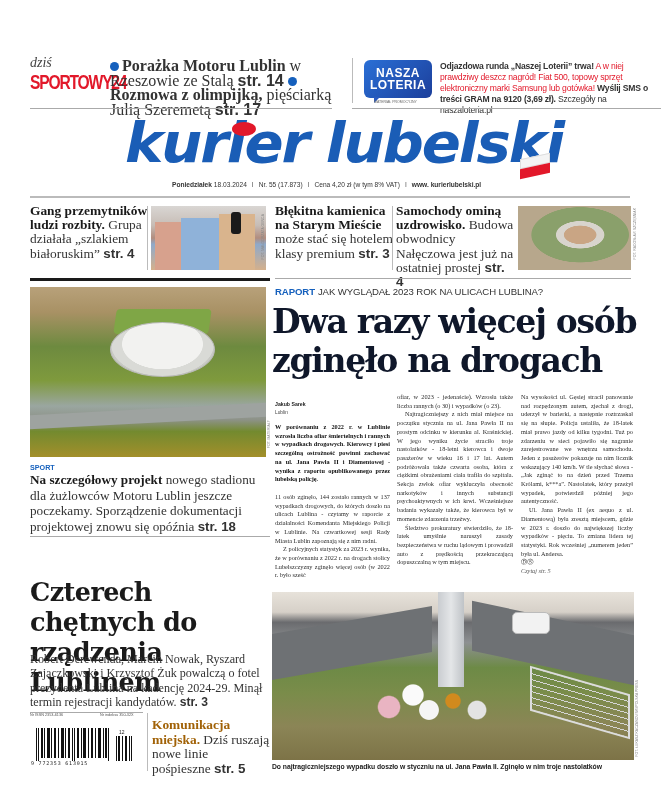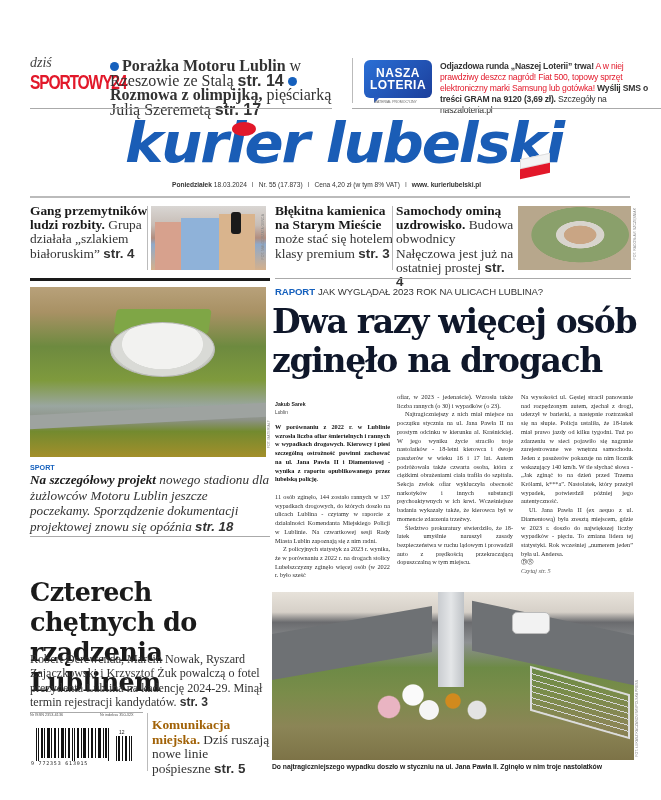--- a/index.html
+++ b/index.html
@@ -48,21 +48,21 @@
   .photo-credit { font-family: "Liberation Sans", sans-serif; font-size: 3.5px; color: #888; writing-mode: vertical-rl; transform: rotate(180deg); }
   .row-rule-dark { left: 30px; top: 278px; width: 240px; height: 3px; background: #1a1a1a; }
   .row-rule-light { left: 275px; top: 278px; width: 356px; height: 1px; background: #aaa; }
 
   
   #img-stadium { left: 30px; top: 287px; width: 236px; height: 170px; background: linear-gradient(180deg,#b8a17a 0%,#a89164 15%,#6d8a3f 35%,#7f9a3d 55%,#9aa6a0 70%,#8d9288 78%,#738a2f 85%,#a38f2a 100%); overflow: hidden; }
   #stadium-bowl { left: 80px; top: 35px; width: 105px; height: 55px; border-radius: 50%; background: radial-gradient(ellipse at 50% 40%, #f2f2f0 0 55%, #d9dad6 56% 70%, #c8c9c4 71%); border: 1px solid #bbb; }
   #stadium-roof-grass { left: 85px; top: 22px; width: 95px; height: 25px; background: #7fa646; border-radius: 4px; transform: skewX(-8deg); }
   #stadium-road { left: 0px; top: 122px; width: 236px; height: 14px; background: #9ea3a0; transform: skewY(-3deg); }
   #sport-label { left: 30px; top: 463px; font-family: "Liberation Sans", sans-serif; font-weight: bold; font-size: 7.2px; color: #1560bd; }
-  #sport-text { left: 30px; top: 472px; width: 240px; font-family: "Liberation Serif", serif; font-size: 13.2px; line-height: 15.7px; color: #333; font-style: italic; }
+  #sport-text { left: 30px; top: 472px; width: 240px; font-family: "Liberation Serif", serif; font-size: 13.2px; line-height: 15.7px; color: #333; }
   #sport-text .hl { font-weight: bold; color: #1a1a1a; }
   .sport-rule { left: 30px; top: 536px; width: 240px; height: 1px; background: #aaa; }
 
   #election-head { left: 30px; top: 545px; width: 240px; font-family: "DejaVu Serif", serif; font-weight: bold; font-size: 25.5px; line-height: 30px; color: #1a1a1a; letter-spacing: -0.6px; margin-top: 32px; }
   #election-text { left: 30px; top: 652px; width: 240px; font-family: "Liberation Serif", serif; font-size: 12.1px; line-height: 14.3px; color: #333; }
 
   #issn { left: 30px; top: 713px; font-family: "Liberation Sans", sans-serif; font-size: 3.8px; color: #555; }
   #index { left: 100px; top: 713px; font-family: "Liberation Sans", sans-serif; font-size: 3.8px; color: #555; }
   .barcode-rule { left: 30px; top: 712px; width: 113px; height: 1px; background: #aaa; }
   #barcode { left: 36px; top: 728px; width: 74px; height: 33px; }

